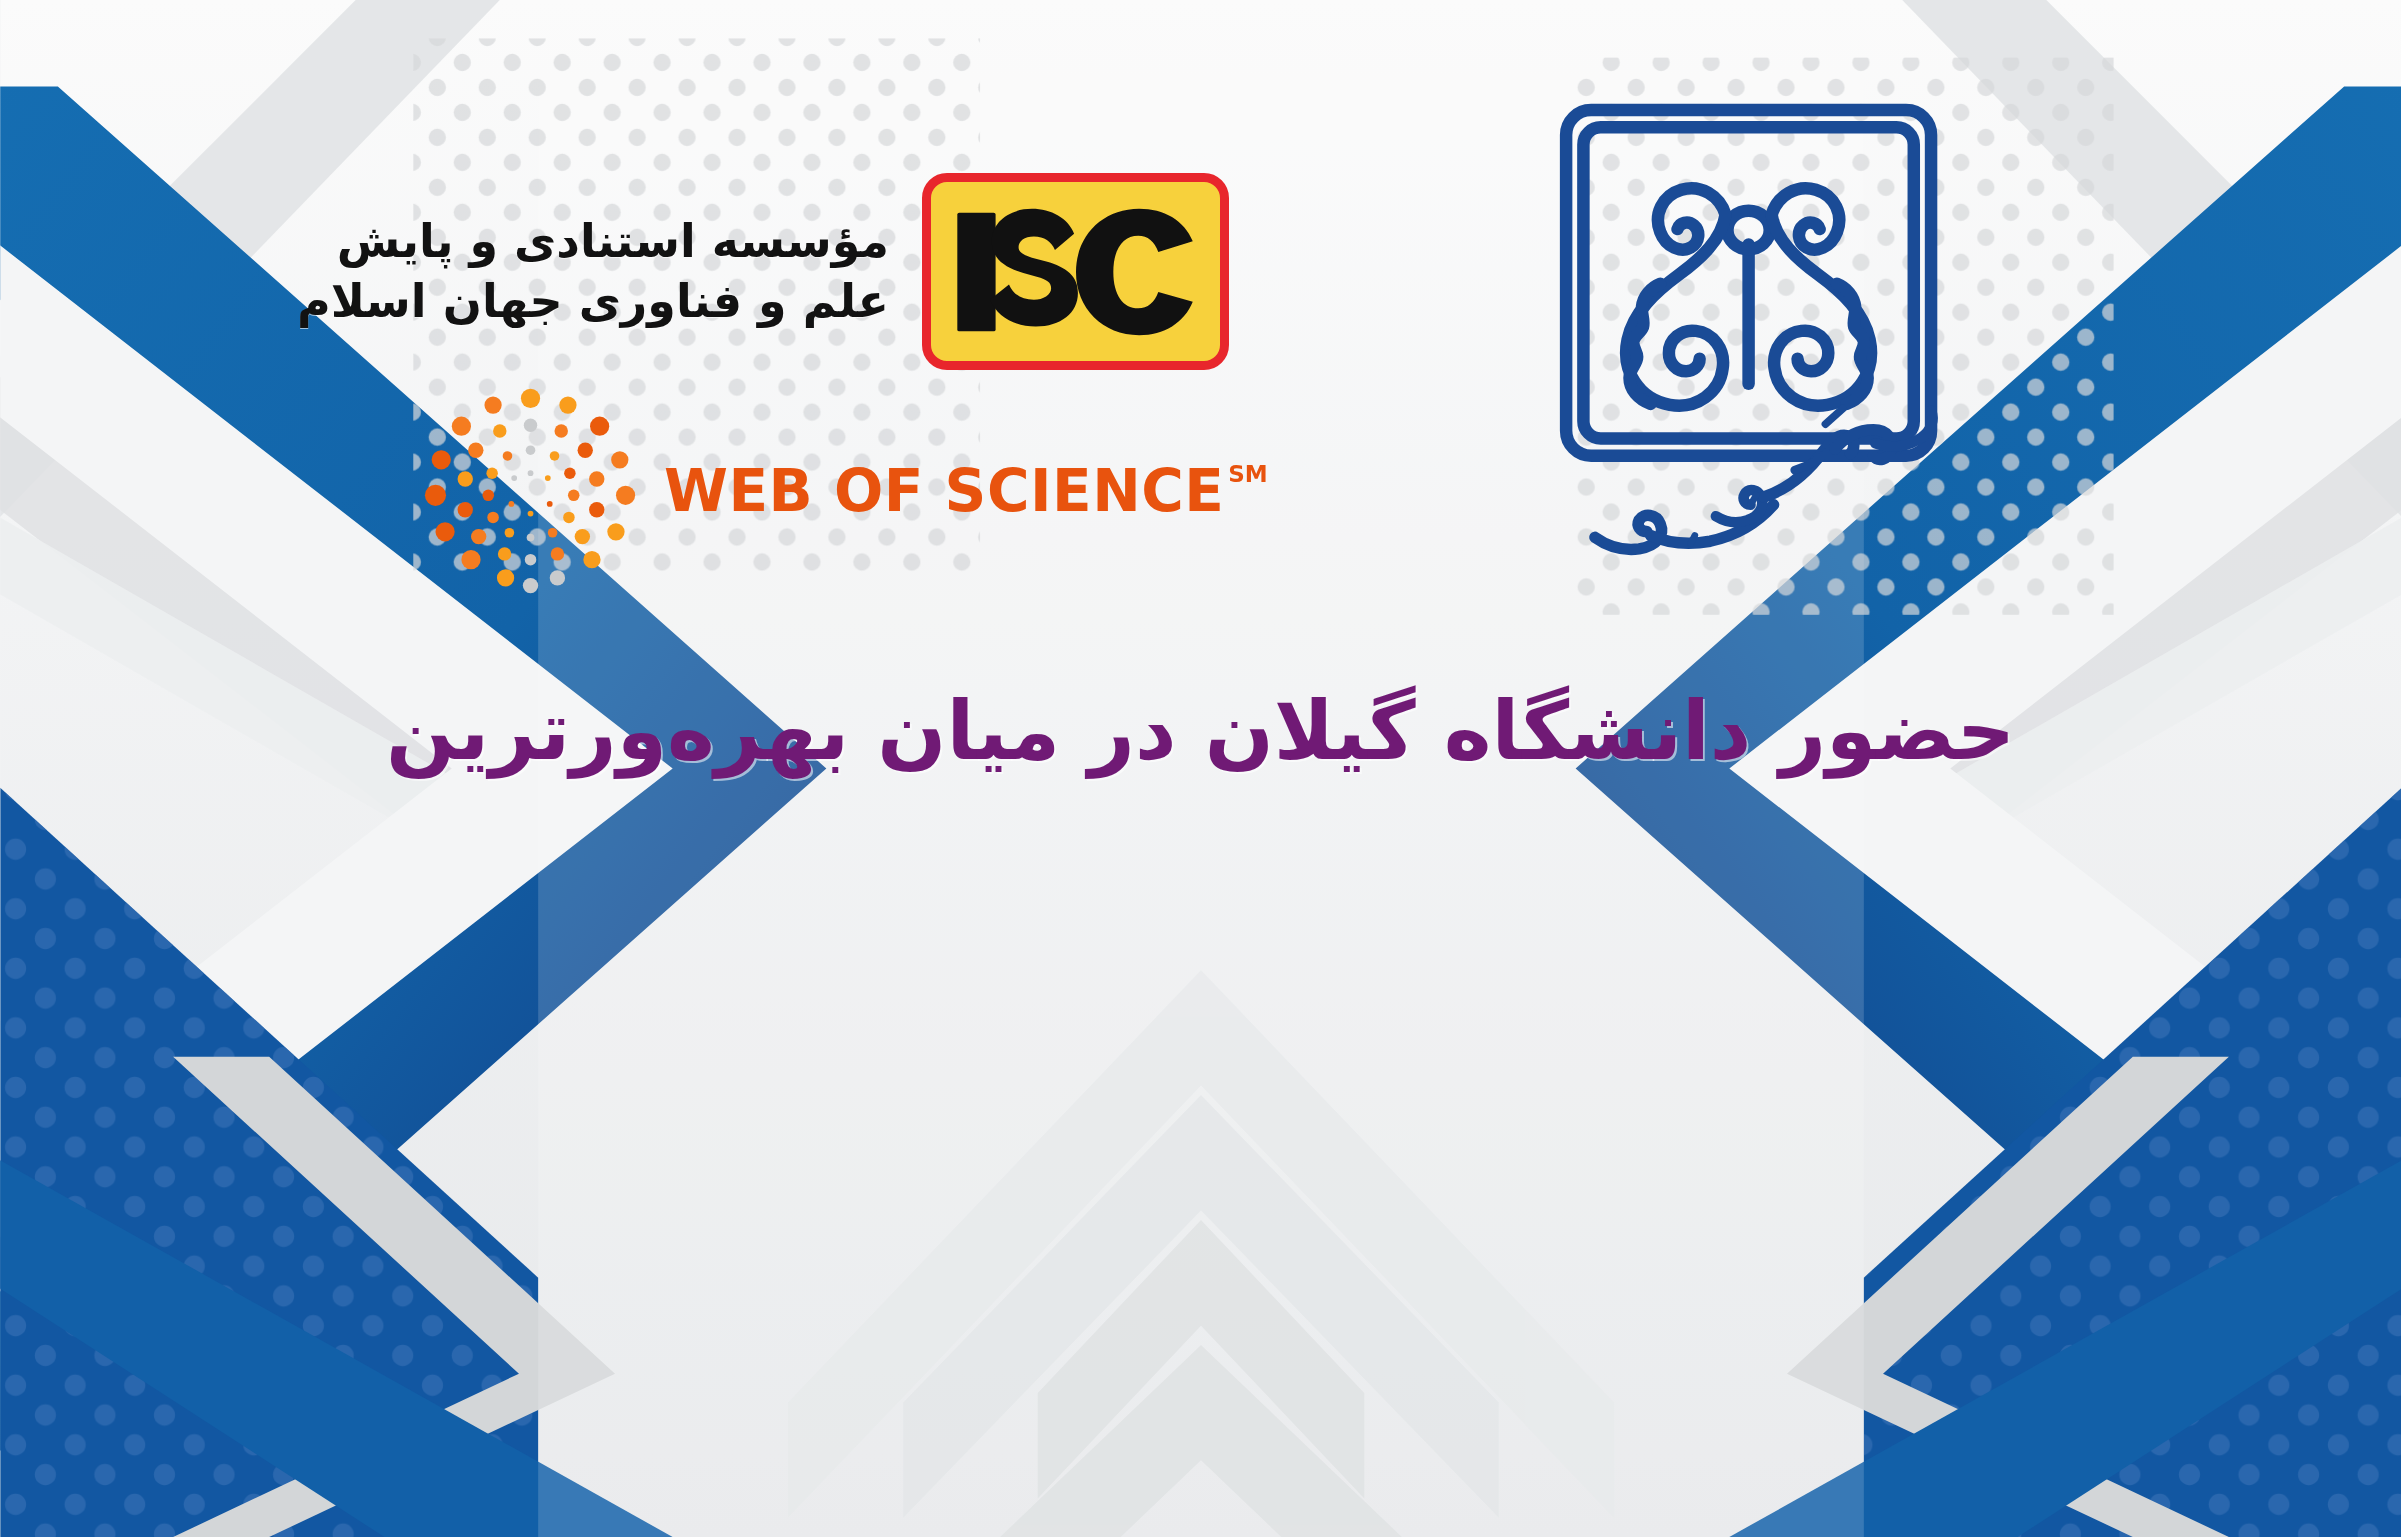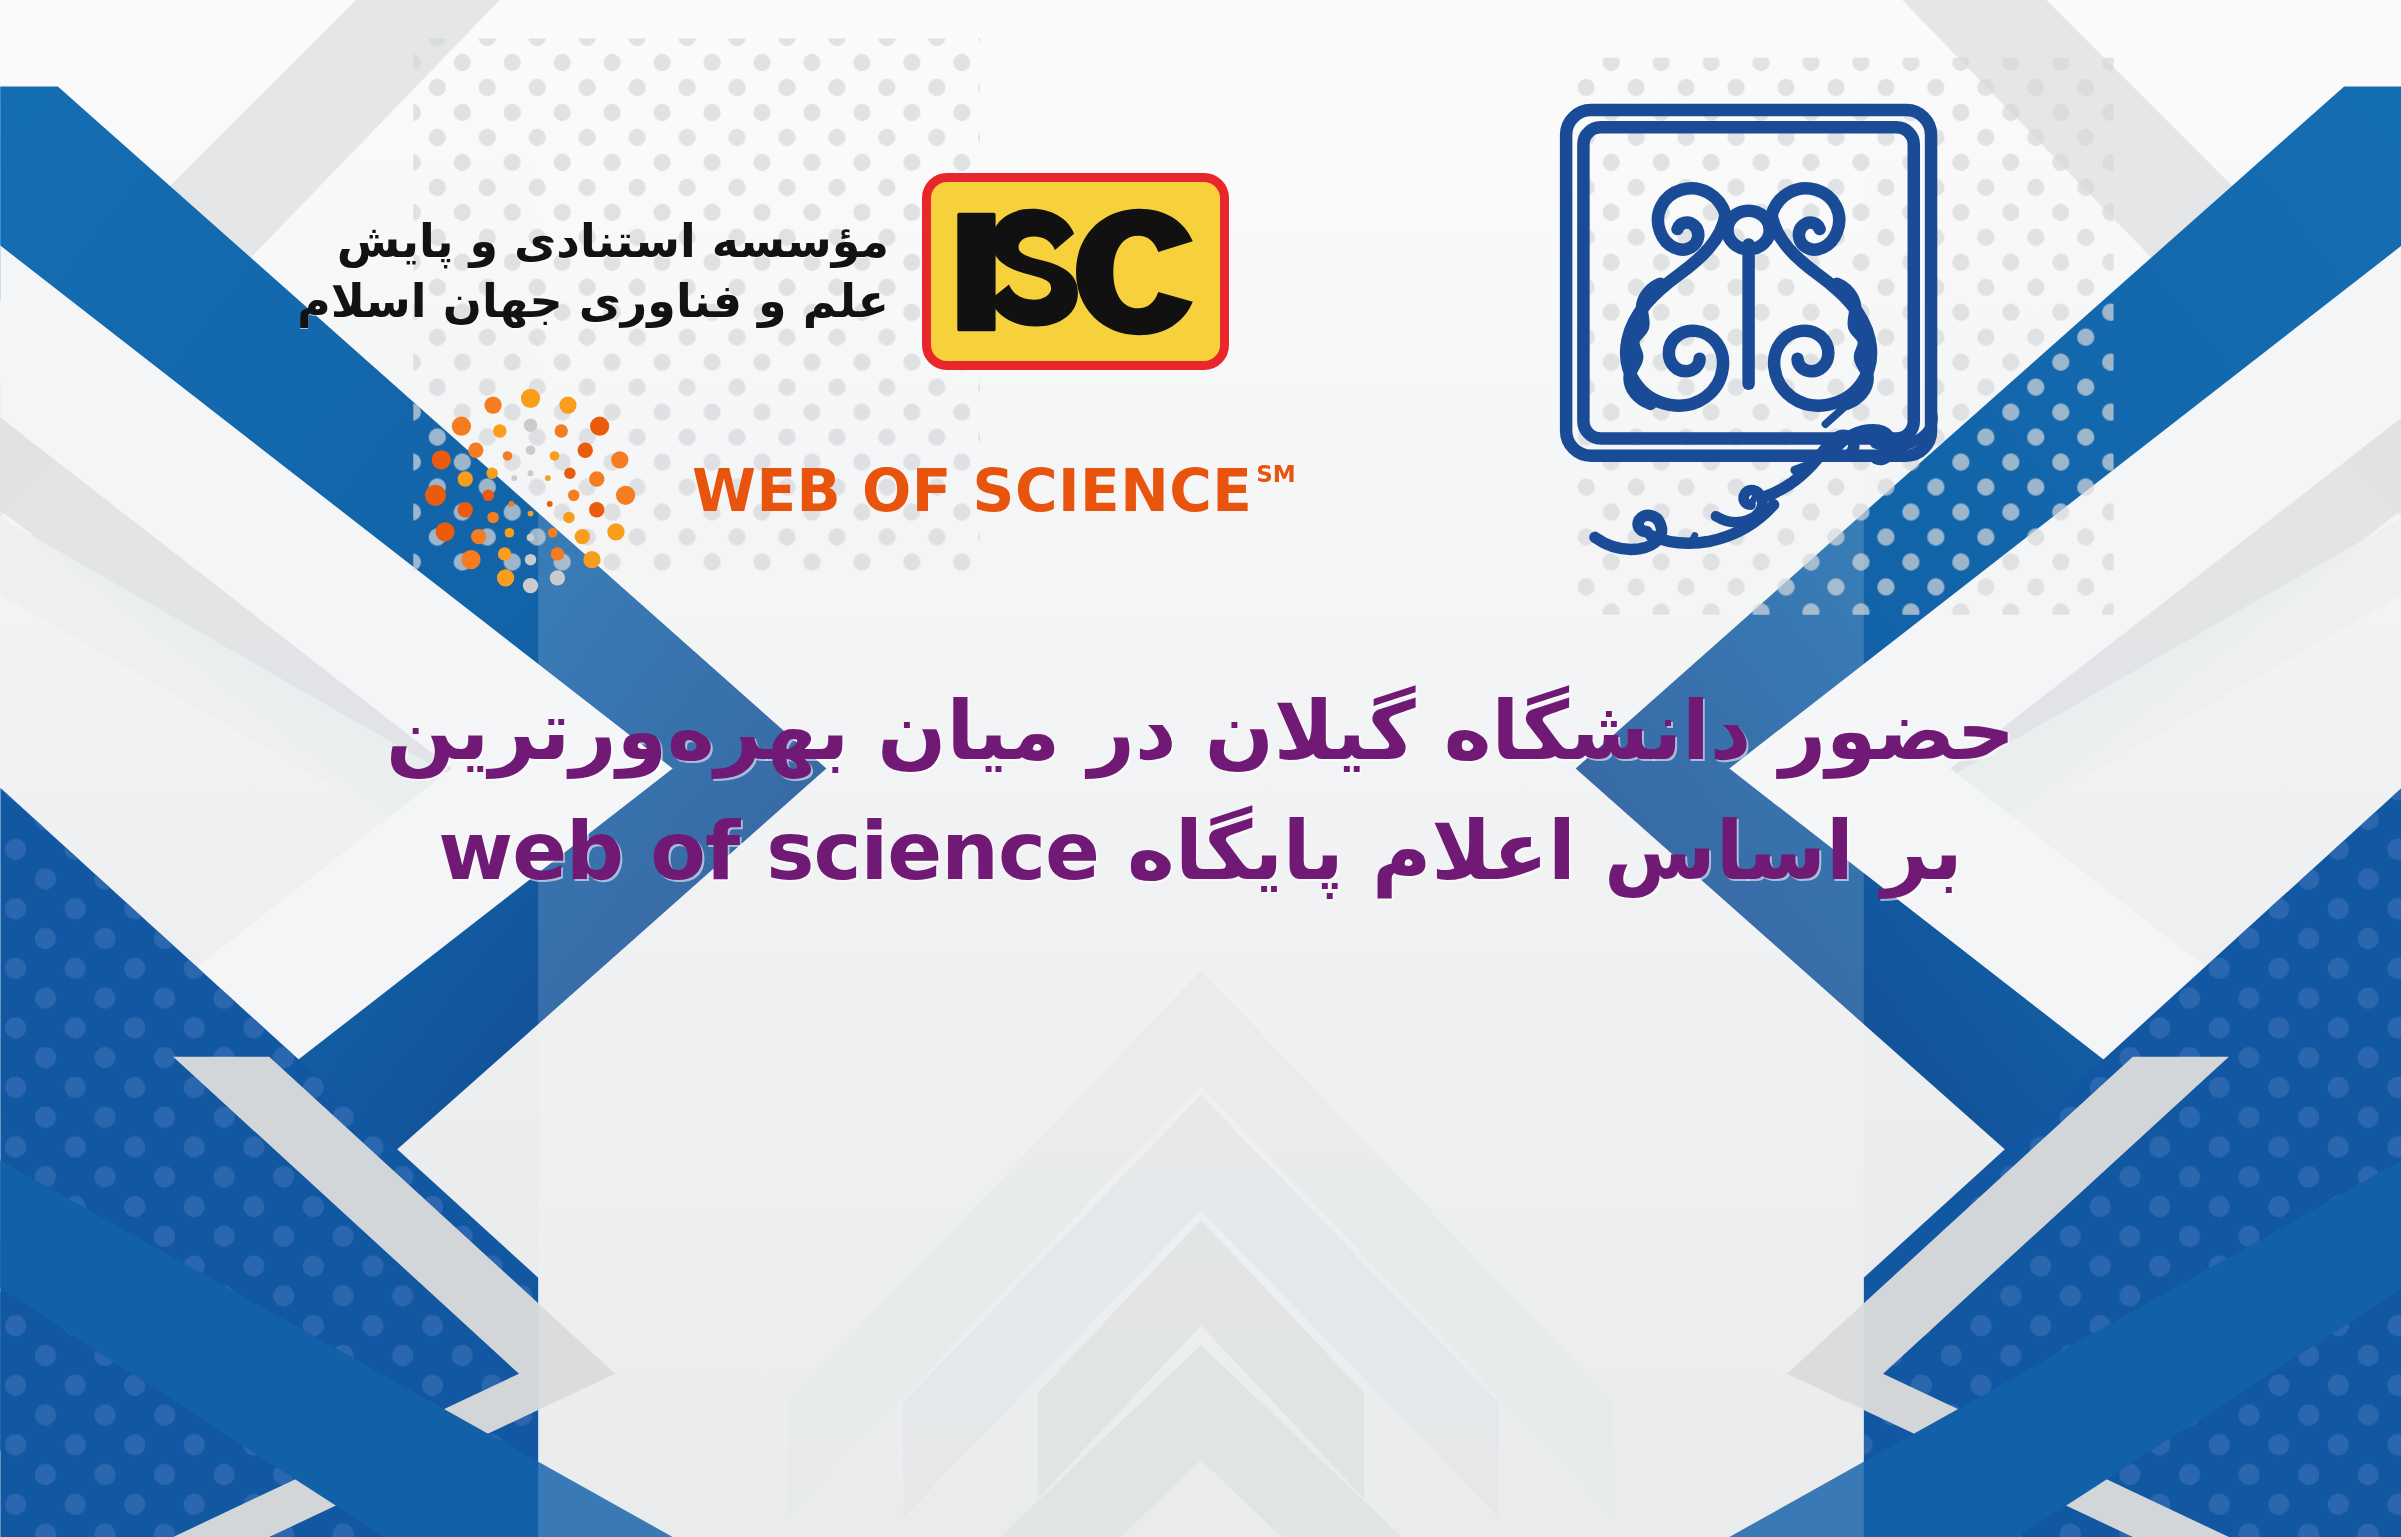--- a/index.html
+++ b/index.html
@@ -82,21 +82,20 @@
     align-items: center;
     gap: 25px;
   }
   .wos-mark { width: 216px; height: 216px; flex: none; }
   .wos-mark svg { display: block; }
   .wos-word {
     display: flex;
     align-items: flex-start;
     color: #e8530e;
     font-weight: bold;
-    margin-left: 28px;
   }
   .wos-word .wos-text {
     font-size: 58px;
     letter-spacing: 0.5px;
     line-height: 1;
     white-space: nowrap;
   }
   .wos-word .wos-sm {
     font-size: 23px;
     line-height: 1;
@@ -358,18 +357,17 @@
           <path d="M352 372c16 6 34 4 48-6 10-7 14-18 10-28" stroke-width="11"></path>
           <path d="M300 352l18-16" stroke-width="8"></path>
           <path d="M222 436l6-10" stroke-width="7"></path>
           <path d="M160 476l4-8" stroke-width="7"></path>
         </g>
       </svg>
     </div>
 
     <div class="headline">
       <span class="hl-line hl-line-1">حضور دانشگاه گیلان در میان بهره‌ورترین</span>
-      <span class="hl-line hl-line-3">بر اساس اعلام پایگاه web of science</span>
     </div>
 
   </div>
 </div>
 
 
 </body></html>

